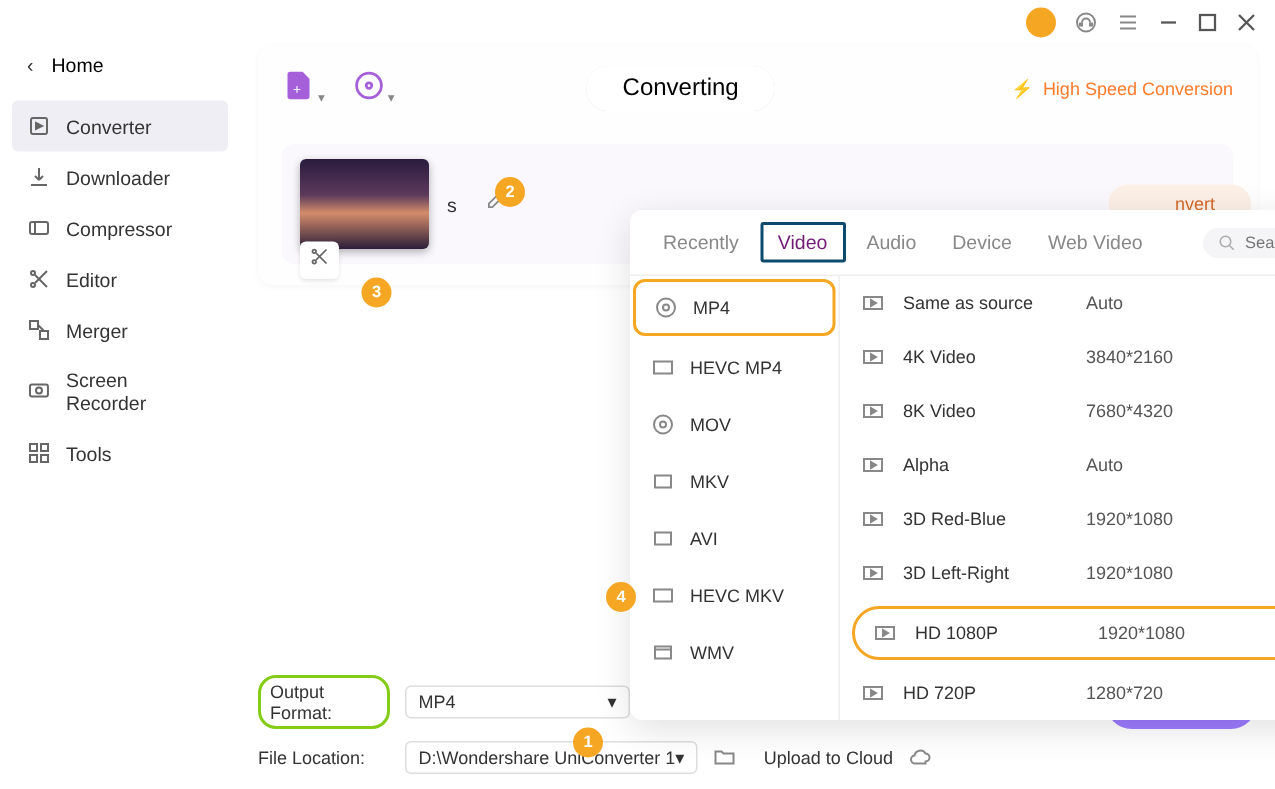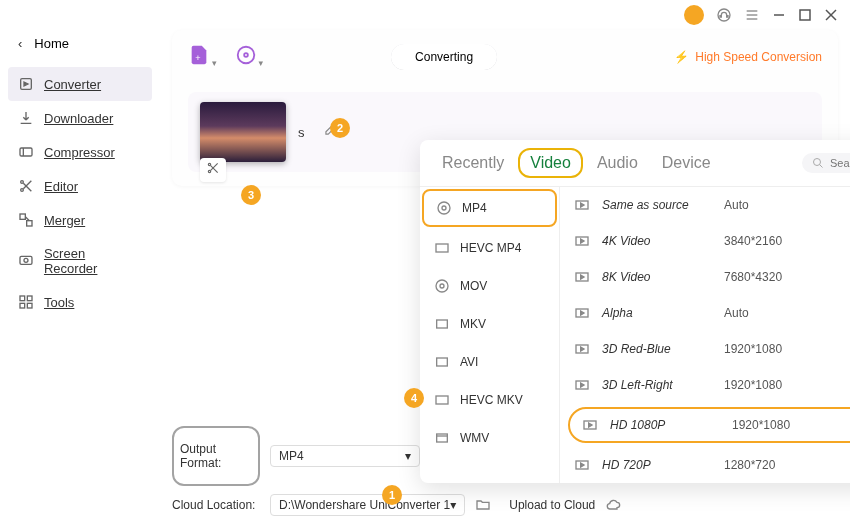--- a/index.html
+++ b/index.html
@@ -5,62 +5,62 @@
 * { box-sizing: border-box; margin: 0; padding: 0; font-family: -apple-system, BlinkMacSystemFont, "Segoe UI", sans-serif; }
 body { width: 850px; height: 526px; background: #fff; overflow: hidden; position: relative; }
 .titlebar { height: 30px; display: flex; justify-content: flex-end; align-items: center; padding: 0 12px; gap: 12px; }
 .titlebar .avatar { width: 20px; height: 20px; border-radius: 50%; background: #f5a623; }
 .titlebar .icon { width: 16px; height: 16px; color: #888; cursor: pointer; }
 .titlebar .win-icon { width: 14px; height: 14px; color: #555; cursor: pointer; }
 .app { display: flex; height: calc(100% - 30px); }
 .sidebar { width: 160px; padding: 0 8px; }
 .home-row { display: flex; align-items: center; gap: 12px; padding: 6px 10px; font-size: 13px; }
 .home-row .chev { color: #333; }
-.nav-item { display: flex; align-items: center; gap: 10px; padding: 9px 10px; font-size: 13px; color: #333; border-radius: 4px; cursor: pointer; text-decoration: underline; }
+.nav-item { display: flex; align-items: center; gap: 10px; padding: 9px 10px; font-size: 13px; color: #333; border-radius: 4px; cursor: pointer; }
 .nav-item.active { background: #f0eef5; }
 .nav-item svg { width: 16px; height: 16px; color: #666; }
 .content { flex: 1; padding: 0 12px; position: relative; }
 .card { background: #fefefe; border-radius: 10px; box-shadow: 0 1px 4px rgba(0,0,0,0.04); padding: 14px 16px; position: relative; }
 .top-row { display: flex; align-items: center; gap: 18px; }
 .top-icon { position: relative; color: #a560d9; cursor: pointer; }
 .top-icon svg { width: 22px; height: 22px; }
 .dd-caret { font-size: 9px; color: #888; margin-left: 2px; }
-.segmented { margin-left: 110px; display: flex; background: #f0f0f3; border-radius: 14px; overflow: hidden; font-size: 12px; }
+.segmented { margin-left: 110px; display: flex; background: #f0f0f3; border-radius: 14px; overflow: hidden; font-size: 16px; }
 .segmented span { padding: 6px 24px; cursor: pointer; }
 .segmented .active { background: #fff; border-radius: 14px; box-shadow: 0 1px 2px rgba(0,0,0,0.1); }
 .hsc { margin-left: auto; color: #ff7a2a; font-size: 12px; display: flex; align-items: center; gap: 6px; cursor: pointer; }
 .hsc .bolt { color: #ff7a2a; }
 .video-row { margin-top: 22px; background: #faf8fc; border-radius: 8px; padding: 10px 12px; display: flex; align-items: center; gap: 12px; position: relative; }
 .thumb { width: 86px; height: 60px; border-radius: 4px; background: linear-gradient(180deg,#2a1b3d 0%,#5c3a5c 40%,#d48c6a 60%,#2b1e3a 100%); box-shadow: 0 2px 6px rgba(0,0,0,0.3); }
 .video-title { font-size: 13px; color: #333; }
 .edit-icon { color: #888; margin-left: 6px; cursor: pointer; }
 .scissors-bar { position: absolute; bottom: -10px; left: 12px; background: #fff; padding: 3px 6px; border-radius: 4px; box-shadow: 0 1px 3px rgba(0,0,0,0.1); }
 .scissors-bar svg { width: 14px; height: 14px; color: #666; }
 .convert-btn { position: absolute; right: -12px; top: 50%; transform: translateY(-50%); background: #fcefe6; color: #d26a2a; padding: 6px 24px 6px 44px; border-radius: 16px; font-size: 12px; cursor: pointer; }
 .dropdown { position: absolute; top: 110px; left: 260px; width: 492px; background: #fff; border-radius: 8px; box-shadow: 0 6px 24px rgba(0,0,0,0.12); z-index: 10; }
 .dd-tabs { display: flex; align-items: center; padding: 8px 12px; gap: 4px; border-bottom: 1px solid #eee; }
-.dd-tab { padding: 6px 10px; font-size: 16px; color: #888; cursor: pointer; }
-.dd-tab.active { color: #15803d; border: 2px solid #eab308; border-radius: 12px; padding: 4px 10px; }
+.dd-tab { padding: 6px 10px; font-size: 13px; color: #888; cursor: pointer; }
+.dd-tab.active { color: #701a75; border: 2px solid #0c4a6e; border-radius: 2px; padding: 4px 10px; }
 .dd-search { margin-left: auto; display: flex; align-items: center; gap: 6px; background: #f5f5f7; border-radius: 12px; padding: 4px 10px; font-size: 11px; color: #aaa; }
 .dd-search input { border: none; background: transparent; outline: none; width: 60px; font-size: 11px; }
 .dd-body { display: flex; }
 .format-list { width: 140px; border-right: 1px solid #eee; max-height: 300px; overflow: hidden; }
 .format-item { display: flex; align-items: center; gap: 10px; padding: 11px 14px; font-size: 12px; color: #333; cursor: pointer; }
 .format-item.sel { border: 2px solid #f5a623; border-radius: 8px; margin: 2px; padding: 9px 12px; }
 .format-item svg { width: 16px; height: 16px; color: #888; }
 .preset-list { flex: 1; }
 .preset-item { display: flex; align-items: center; padding: 10px 14px; font-size: 12px; color: #333; cursor: pointer; gap: 12px; }
 .preset-item.hl { border: 2px solid #f5a623; border-radius: 18px; margin: 4px 8px; padding: 8px 12px; }
 .preset-item .p-icon { width: 16px; height: 16px; color: #888; flex-shrink: 0; }
-.preset-item .p-name { width: 110px; font-style: italic; }
+.preset-item .p-name { width: 110px; }
 .preset-item .p-res { width: 90px; color: #555; }
 .bottom { position: absolute; bottom: 6px; left: 12px; right: 12px; }
 .bot-row { display: flex; align-items: center; gap: 10px; font-size: 12px; color: #333; padding: 4px 0; }
 .bot-label { width: 78px; }
-.bot-label.hl { border: 2px solid #a3a3a3; border-radius: 12px; padding: 14px 6px; width: 88px; }
+.bot-label.hl { border: 2px solid #84cc16; border-radius: 12px; padding: 2px 6px; width: 88px; }
 .bot-select { border: 1px solid #ddd; border-radius: 4px; padding: 3px 8px; min-width: 150px; display: flex; align-items: center; justify-content: space-between; cursor: pointer; font-size: 12px; }
 .bot-icon { color: #888; }
 .toggle { width: 26px; height: 14px; background: #ddd; border-radius: 7px; position: relative; }
 .toggle::after { content: ""; position: absolute; width: 12px; height: 12px; background: #fff; border-radius: 50%; top: 1px; left: 1px; }
 .start-all { margin-left: auto; background: #9d7bff; color: #fff; padding: 10px 28px; border-radius: 20px; font-size: 13px; cursor: pointer; }
 .anno { position: absolute; width: 20px; height: 20px; background: #f5a623; color: #fff; font-size: 11px; font-weight: bold; border-radius: 50%; display: flex; align-items: center; justify-content: center; z-index: 20; }
 </style>
 </head>
 <body>
 
@@ -181,29 +181,31 @@
               <path d="M17 3l4 4-12 12H5v-4z"></path>
             </svg></span>
         <div class="scissors-bar">
           <svg viewBox="0 0 24 24" fill="none" stroke="currentColor" stroke-width="2">
               <circle cx="6" cy="6" r="2"></circle>
               <circle cx="6" cy="18" r="2"></circle>
               <line x1="20" y1="4" x2="8" y2="16"></line>
               <line x1="8" y1="8" x2="20" y2="20"></line>
             </svg>
         </div>
+        <div class="convert-btn">nvert</div>
       </div>
     </div>
 
     <div class="dropdown">
       <div class="dd-tabs">
         <span class="dd-tab">Recently</span>
         <span class="dd-tab active">Video</span>
         <span class="dd-tab">Audio</span>
         <span class="dd-tab">Device</span>
+        <span class="dd-tab">Web Video</span>
         <div class="dd-search">
           <svg width="12" height="12" viewBox="0 0 24 24" fill="none" stroke="currentColor" stroke-width="2">
               <circle cx="10" cy="10" r="7"></circle>
               <line x1="15" y1="15" x2="21" y2="21"></line>
             </svg>
           <input placeholder="Search" style="">
         </div>
       </div>
       <div class="dd-body">
         <div class="format-list">
@@ -331,21 +333,21 @@
           </div>
         <svg class="bot-icon" width="16" height="16" viewBox="0 0 24 24" fill="none" stroke="currentColor" stroke-width="2">
             <circle cx="12" cy="12" r="3"></circle>
             <path d="M19 12a7 7 0 00-.2-1.6l2-1.5-2-3.4-2.3 1a7 7 0 00-2.8-1.6L13 2h-2l-.7 2.5a7 7 0 00-2.8 1.6l-2.3-1-2 3.4 2 1.5A7 7 0 005 12"></path>
           </svg>
         <span style="margin-left:8px">Merge All Files:</span>
         <span class="toggle"></span>
         <div class="start-all">Start All</div>
       </div>
       <div class="bot-row">
-        <span class="bot-label" style="width:88px">Cloud Location:</span>
+        <span class="bot-label" style="width:88px">File Location:</span>
         <div class="bot-select">
             <span>D:\Wondershare UniConverter 1</span>
             <span>▾</span>
           </div>
         <svg class="bot-icon" width="16" height="16" viewBox="0 0 24 24" fill="none" stroke="currentColor" stroke-width="2">
             <path d="M3 6h6l2 2h10v10H3z"></path>
           </svg>
         <span style="margin-left:8px">Upload to Cloud</span>
         <svg class="bot-icon" width="16" height="16" viewBox="0 0 24 24" fill="none" stroke="currentColor" stroke-width="2">
             <path d="M18 16a4 4 0 000-8 6 6 0 00-11 2 4 4 0 001 8h10z"></path>

